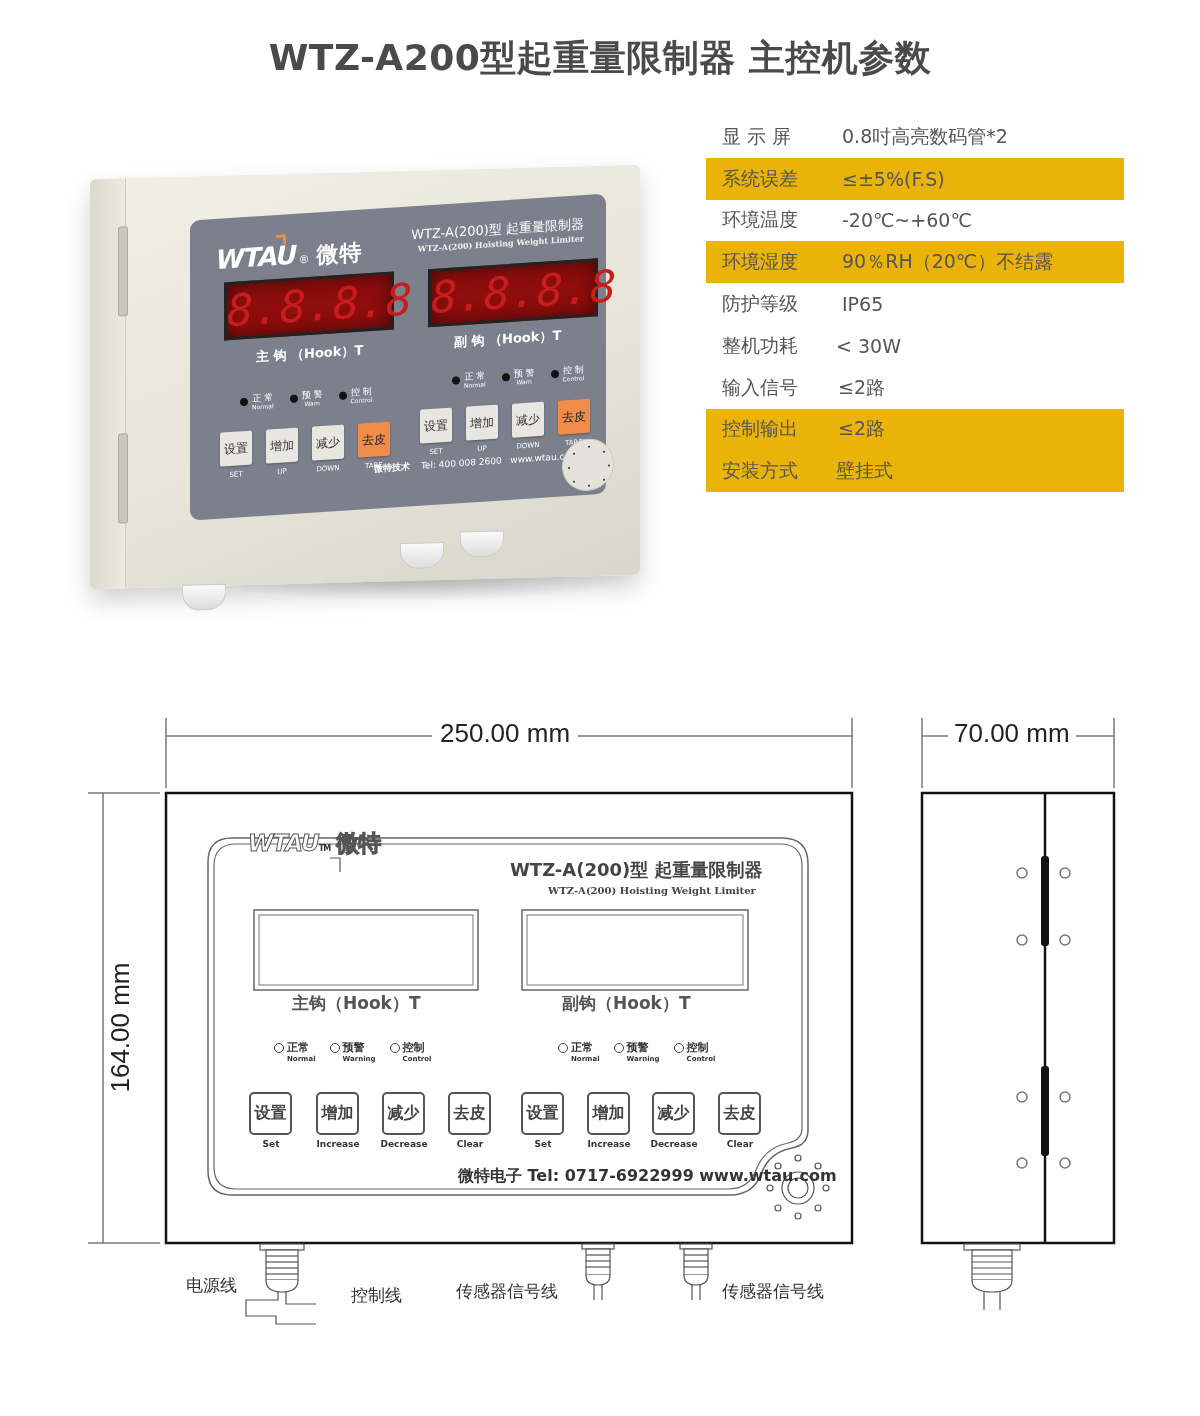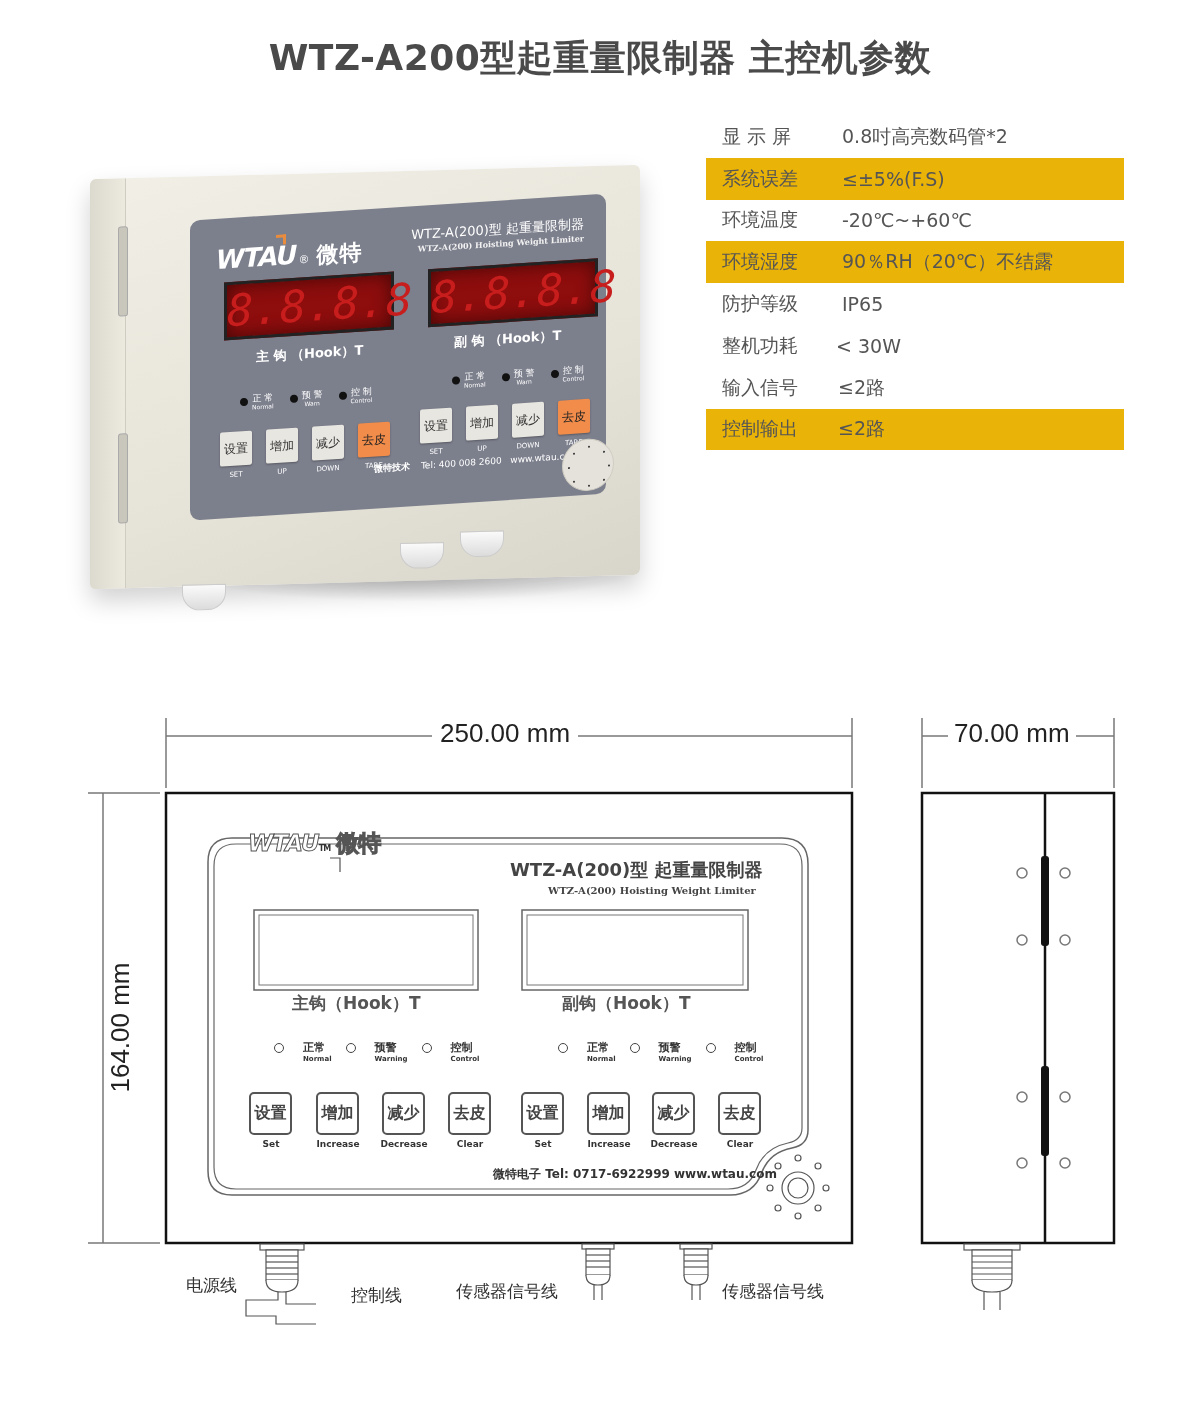--- a/index.html
+++ b/index.html
@@ -88,26 +88,26 @@
   .dim-d { left: 948px; top: 718px; padding: 0 6px; }
   .dim-h { left: 47px; top: 1012px; transform: rotate(-90deg); transform-origin: center; padding: 0 8px; }
 
   .dw-text { position: absolute; color: #333; white-space: nowrap; }
   .dw-logo { left: 248px; top: 828px; font-size: 23px; font-weight: bold; font-style: italic; color: #fff; -webkit-text-stroke: 1px #555; letter-spacing: -1px; }
   .dw-logo .tm { font-size: 8px; font-style: normal; -webkit-text-stroke: 0; color: #333; }
   .dw-logo .cn { font-style: normal; margin-left: 6px; }
   .dw-model { left: 510px; top: 858px; font-size: 18px; font-weight: bold; color: #444; }
   .dw-model-en { left: 548px; top: 885px; font-size: 10px; font-family: "DejaVu Serif", serif; font-weight: bold; color: #444; }
   .dw-hook { font-size: 17px; font-weight: bold; color: #555; }
-  .dw-led { display: flex; align-items: flex-start; gap: 19px; font-size: 11px; font-weight: bold; }
+  .dw-led { display: flex; align-items: flex-start; gap: 3px; font-size: 11px; font-weight: bold; }
   .dw-led .c { width: 10px; height: 10px; border: 1px solid #444; border-radius: 50%; margin-top: 3px; }
   .dw-led small { display: block; font-size: 7px; font-weight: bold; text-align: center; }
   .dw-key { position: absolute; width: 43px; height: 43px; border: 2px solid #555; border-radius: 5px; display: flex; align-items: center; justify-content: center; font-size: 16px; font-weight: bold; color: #444; background: #fff; }
   .dw-key-sub { position: absolute; font-size: 9px; font-weight: bold; color: #333; width: 70px; text-align: center; }
-  .dw-footer { left: 458px; top: 1166px; font-size: 12px; font-weight: bold; color: #333; margin-left: 35px; }
+  .dw-footer { left: 458px; top: 1166px; font-size: 16px; font-weight: bold; color: #333; }
   .dw-cable { font-family: "DejaVu Serif", serif; font-size: 17px; color: #333; }
 </style>
 </head>
 <body>
 
 <div class="page-title">WTZ-A200型起重量限制器  主控机参数</div>
 
 <div class="device">
   <div class="device-shadow"></div>
   <div class="case">
@@ -251,20 +251,24 @@
       <span class="k">整机功耗</span>
       <span class="v">&lt; 30W</span>
     </div>
   <div class="spec-row">
       <span class="k">输入信号</span>
       <span class="v" style="padding-left:2px">≤2路</span>
     </div>
   <div class="spec-row alt">
       <span class="k">控制输出</span>
       <span class="v" style="padding-left:2px">≤2路</span>
+    </div>
+  <div class="spec-row alt">
+      <span class="k">安装方式</span>
+      <span class="v">壁挂式</span>
     </div>
 </div>
 
 <svg class="drawing" width="1200" height="1416" viewBox="0 0 1200 1416">
   <g stroke="#777" stroke-width="1.5" fill="none">
 
     <line x1="166" y1="718" x2="166" y2="788"></line>
     <line x1="852" y1="718" x2="852" y2="788"></line>
     <line x1="166" y1="736" x2="852" y2="736"></line>
 

